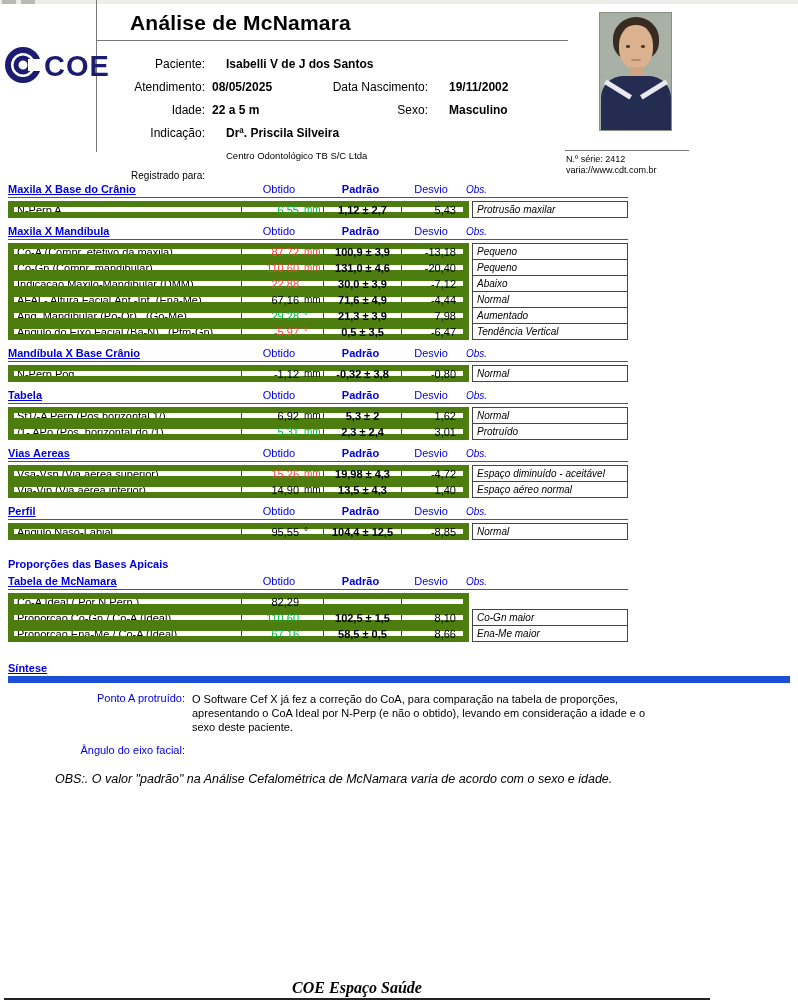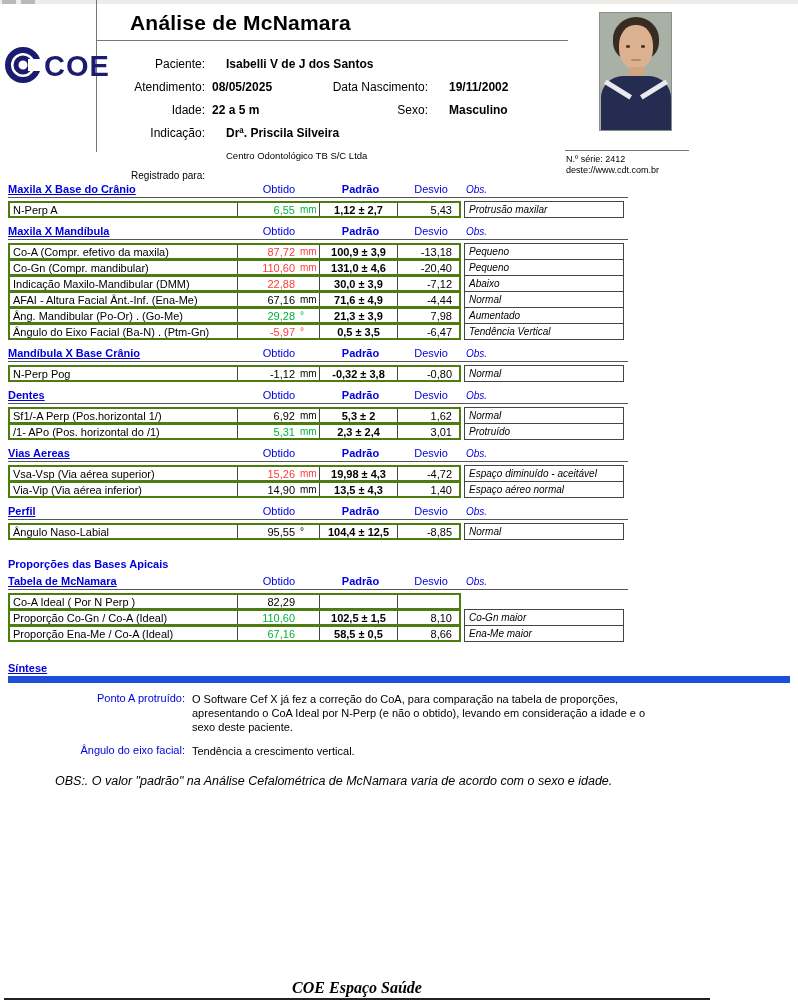--- a/index.html
+++ b/index.html
@@ -56,21 +56,21 @@
          font-size:11px;color:var(--blue);}
   .st{width:229px;font-weight:bold;text-decoration:underline;white-space:nowrap;}
   .h-obtido{width:84px;text-align:center;}
   .h-padrao{width:79px;text-align:center;font-weight:bold;}
   .h-desvio{width:62px;text-align:center;}
   .h-obs{padding-left:4px;font-style:italic;font-size:10px;}
 
   .tbl{margin-top:3px;}
   .trow{display:flex;height:17px;}
   .trow + .trow{margin-top:-1px;}
-  .main{display:flex;border:2px solid #4d7c0f;}
+  .main{display:flex;border:6px solid #4d7c0f;}
   .c{display:flex;align-items:center;font-size:11px;}
   .c-name{width:228px;border-right:1px solid #444;padding-left:3px;white-space:nowrap;overflow:hidden;}
   .c-obt{width:82px;border-right:1px solid #444;}
   .c-obt .num{flex:1;text-align:right;}
   .c-obt .unit{width:24px;padding-left:5px;font-size:10px;}
   .c-pad{width:78px;border-right:1px solid #444;justify-content:center;font-weight:bold;}
   .c-des{width:61px;justify-content:flex-end;padding-right:7px;}
   .obs-cell{margin-left:3px;width:160px;border:1px solid #444;display:flex;align-items:center;
             padding-left:4px;font-size:10px;font-style:italic;white-space:nowrap;overflow:hidden;}
   .obs-cell.empty{visibility:hidden;}
@@ -150,21 +150,21 @@
       <div class="ph-eye l"></div>
       <div class="ph-eye r"></div>
       <div class="ph-mouth"></div>
       <div class="ph-neck"></div>
       <div class="ph-body"></div>
       <div class="ph-stripe l"></div>
       <div class="ph-stripe r"></div>
     </div>
     <div class="serial-rule"></div>
     <div class="serial">N.º série: 2412</div>
-    <div class="url">deste://www.cdt.com.br</div>
+    <div class="url">varia://www.cdt.com.br</div>
   </div>
 
   <div class="content">
     <div>
         <div class="section">
     <div class="shead">
       <span class="st">Maxila X Base do Crânio</span>
       <span class="h-obtido">Obtido</span>
       <span class="h-padrao">Padrão</span>
       <span class="h-desvio">Desvio</span>
@@ -286,21 +286,21 @@
       </div>
       <div class="c c-pad">-0,32 ± 3,8</div>
       <div class="c c-des">-0,80</div>
     </div>
     <div class="obs-cell">Normal</div>
   </div>
           </div>
   </div>
         <div class="section">
     <div class="shead">
-      <span class="st">Dentes</span>
+      <span class="st">Tabela</span>
       <span class="h-obtido">Obtido</span>
       <span class="h-padrao">Padrão</span>
       <span class="h-desvio">Desvio</span>
       <span class="h-obs">Obs.</span>
     </div>
     <div class="tbl">
             <div class="trow">
     <div class="main">
       <div class="c c-name">Sf1/-A Perp (Pos.horizontal 1/)</div>
       <div class="c c-obt">
@@ -441,21 +441,20 @@
       <div class="sintese-head">
         <span>Síntese</span>
       </div>
       <div>
           <div class="sin-item">
     <span class="sin-label">Ponto A protruído:</span>
     <span class="sin-text">O Software Cef X já fez a correção do CoA,  para comparação na tabela de proporções, apresentando o CoA Ideal por N-Perp (e não o obtido), levando em consideração a idade e o sexo deste paciente.</span>
   </div>
           <div class="sin-item">
     <span class="sin-label">Ângulo do eixo facial:</span>
-    <span class="sin-text">Tendência a crescimento vertical.</span>
   </div>
         </div>
       <div class="obs-note">OBS:. O valor "padrão" na  Análise Cefalométrica de McNamara varia de acordo com o sexo e idade.</div>
     </div>
   </div>
 
   <div class="footer">COE Espaço Saúde</div>
 </div>
 
 </body></html>

